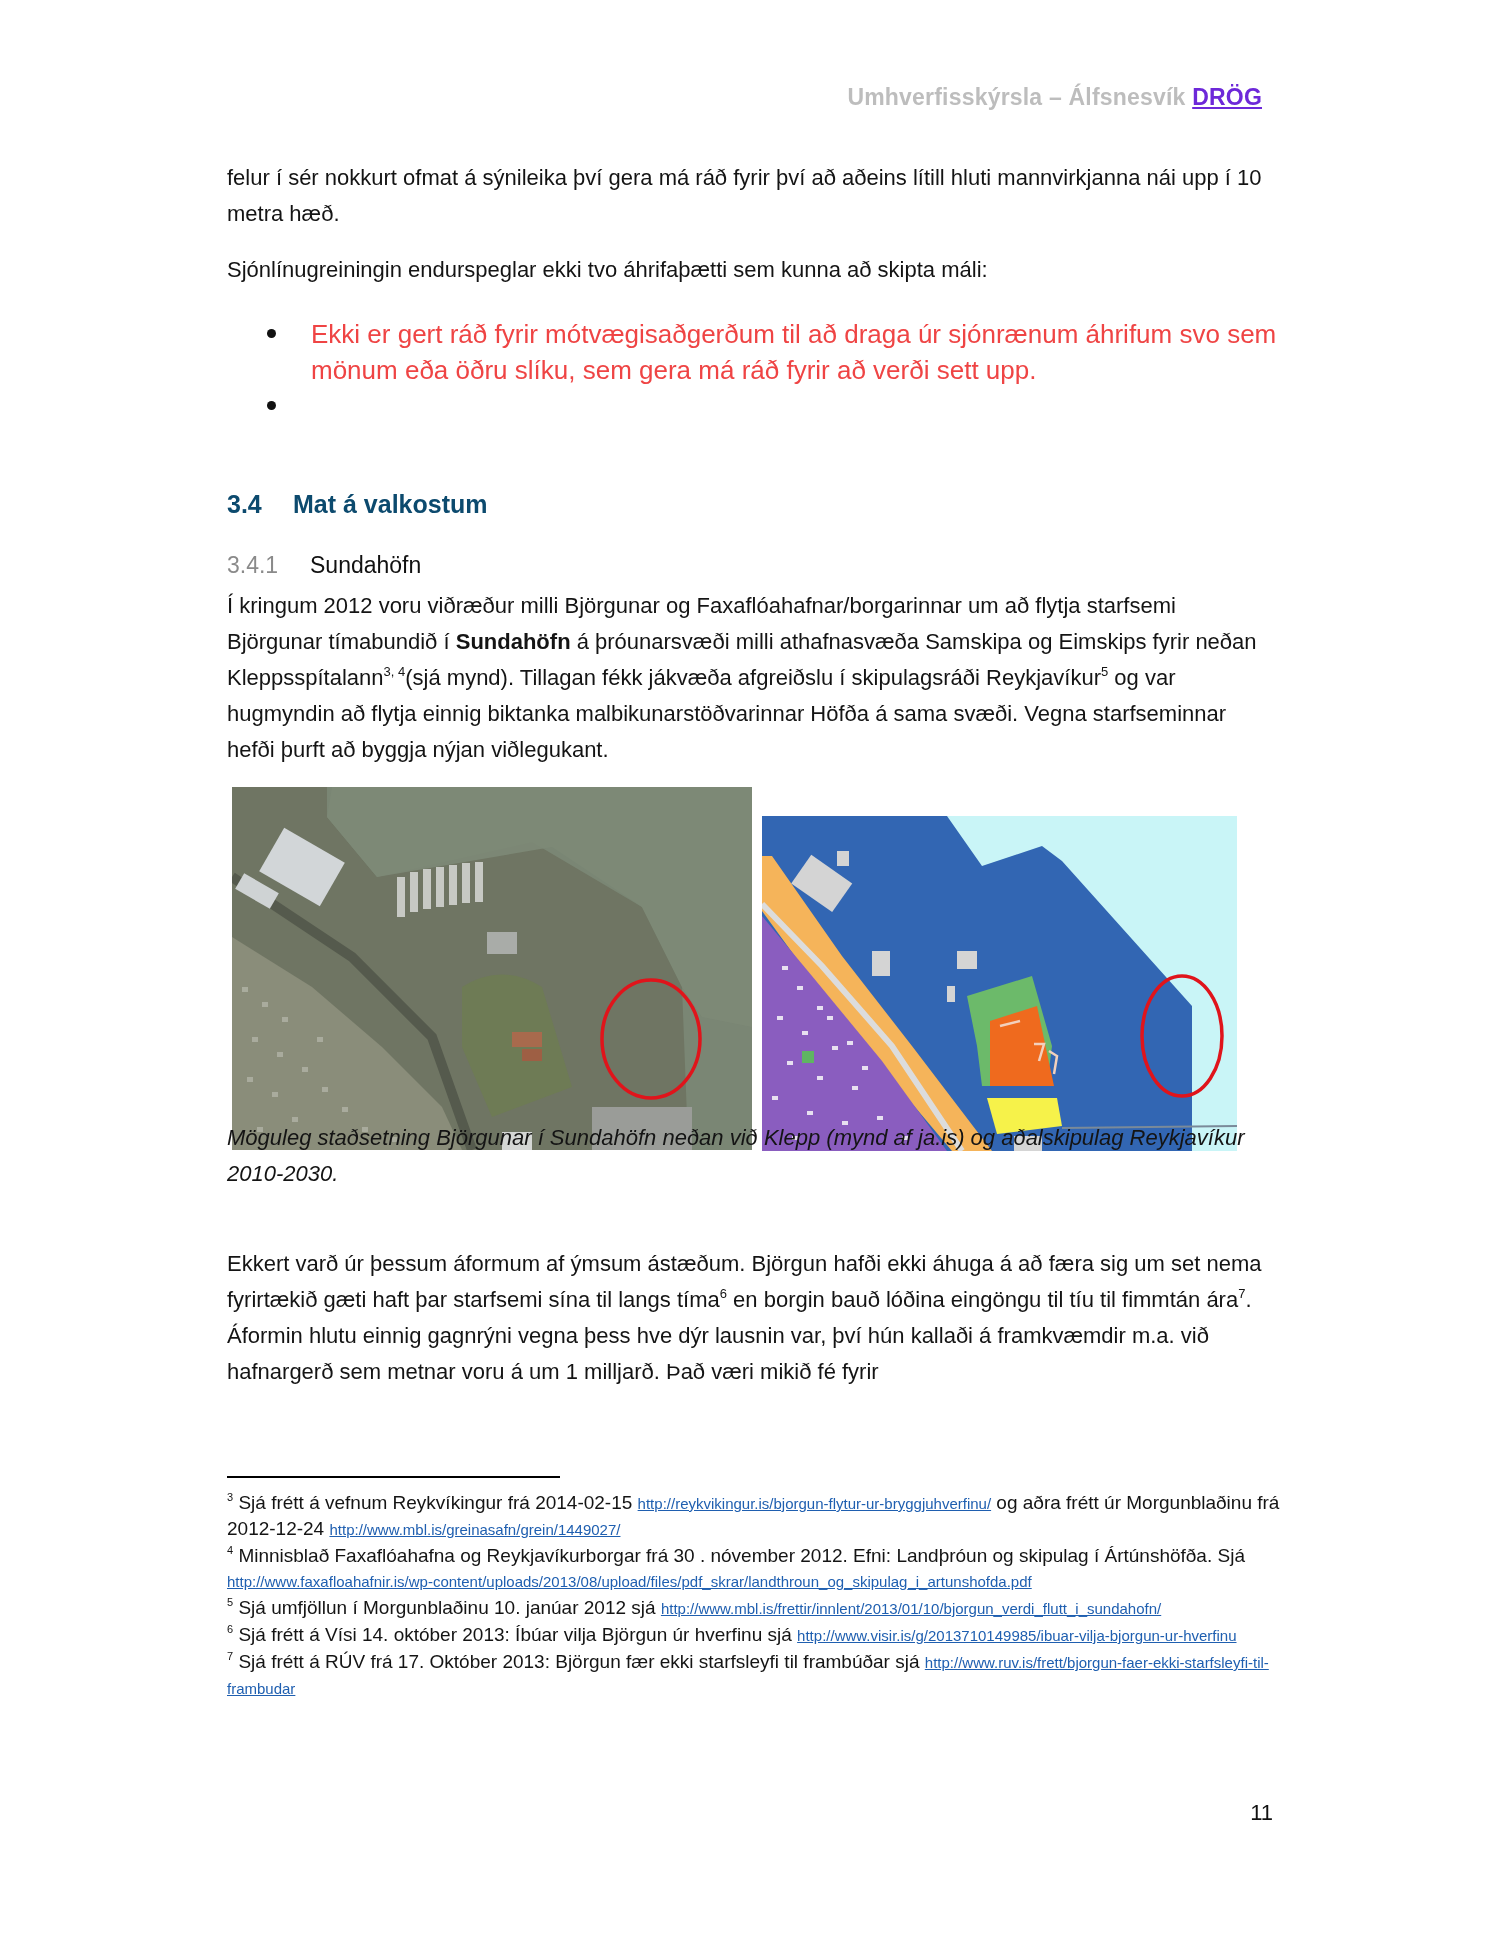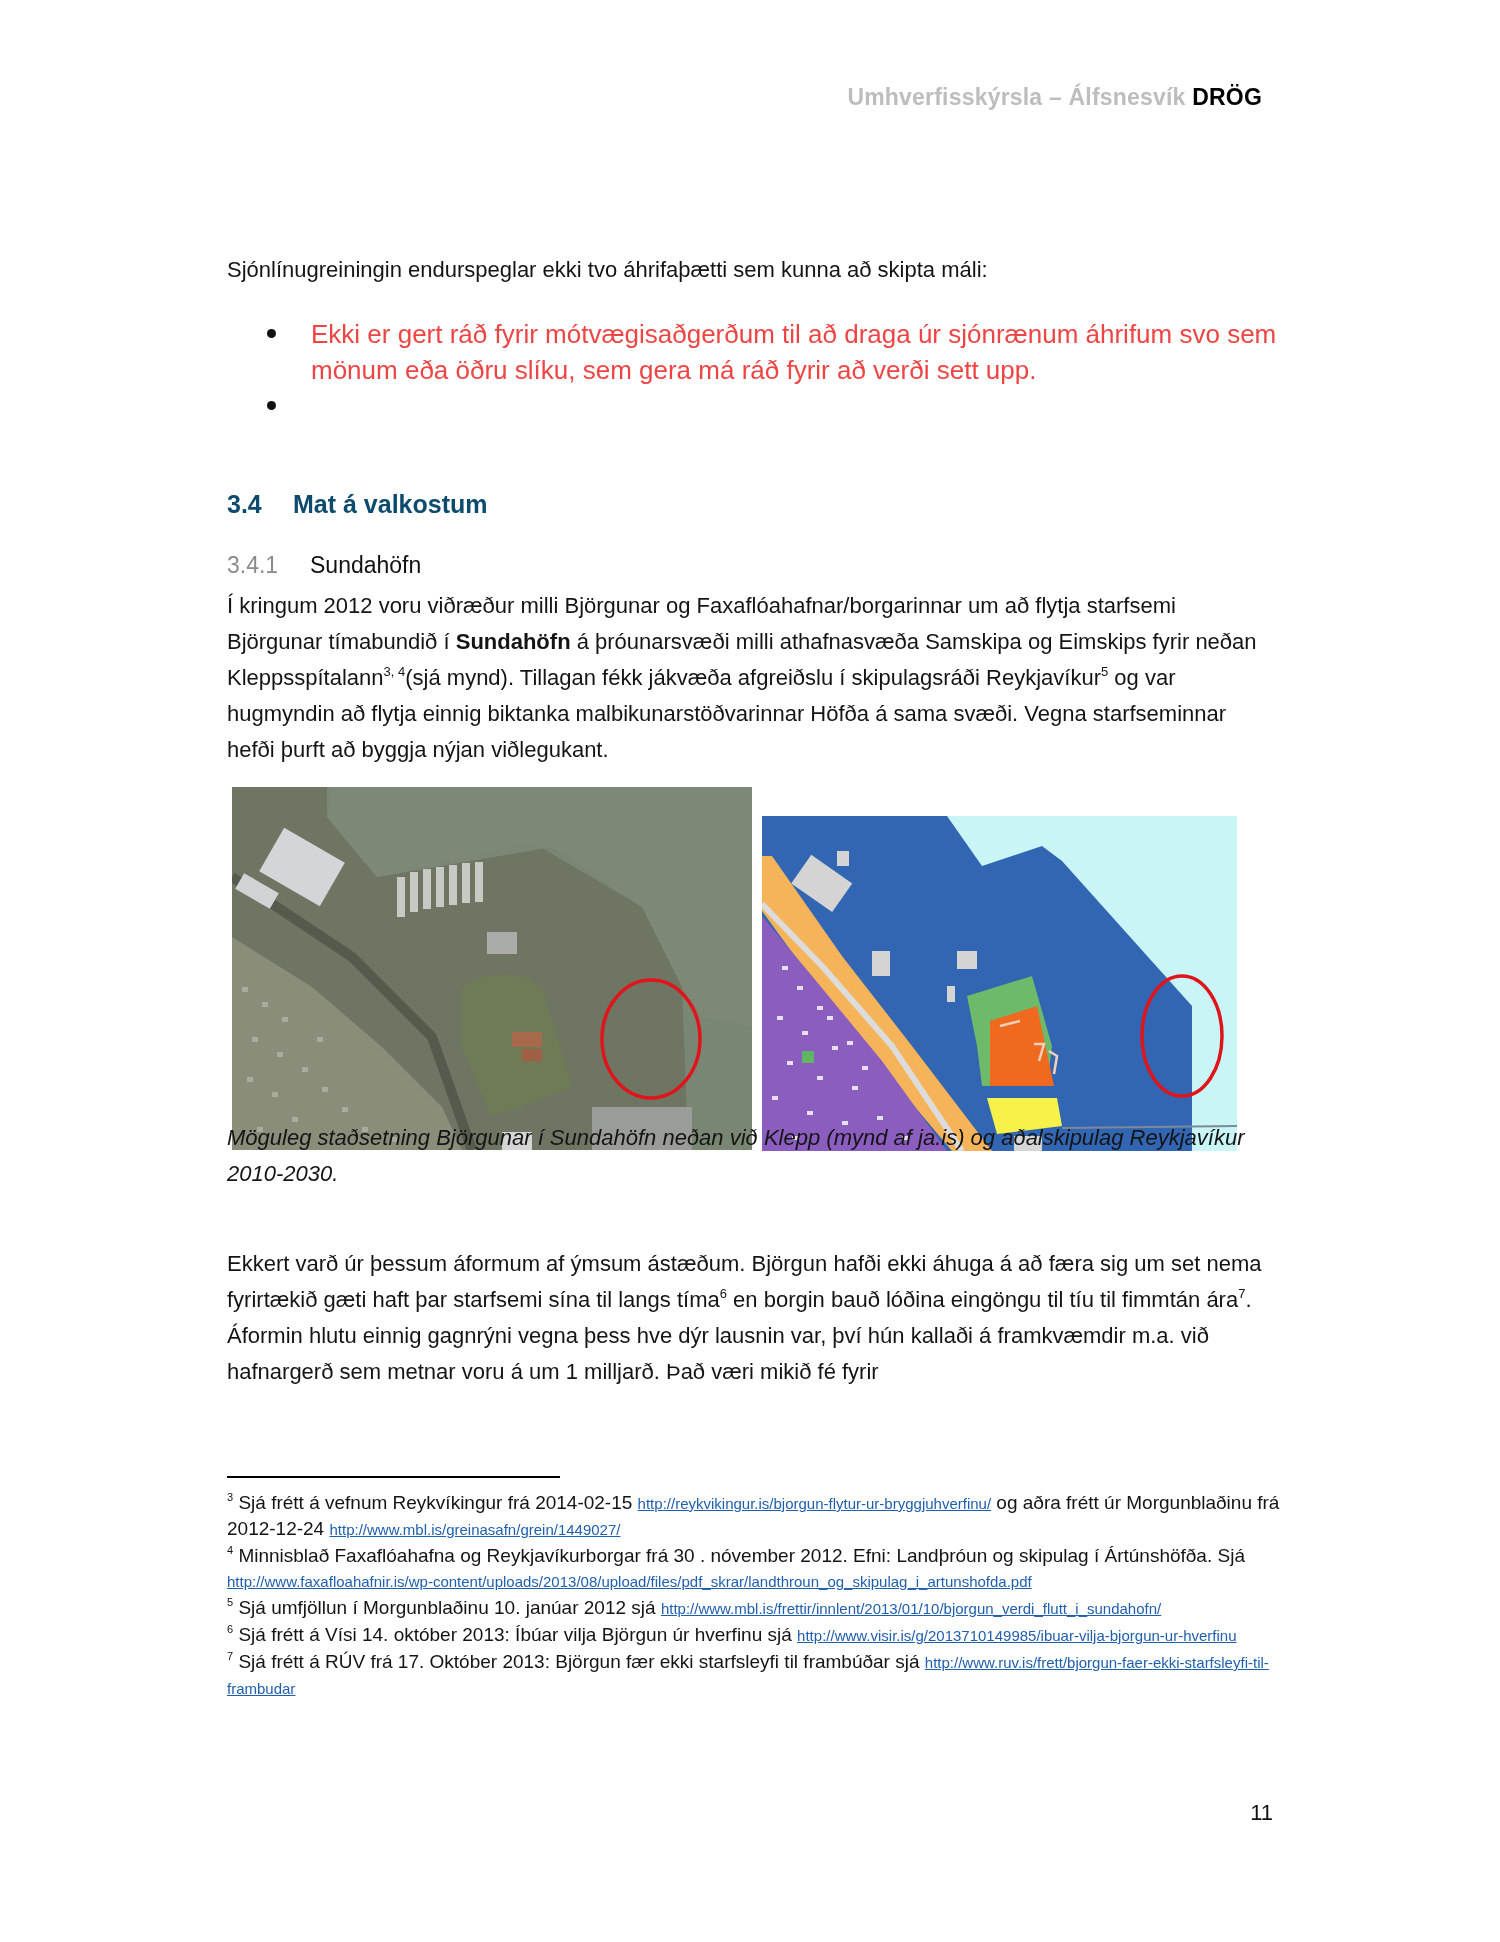--- a/index.html
+++ b/index.html
@@ -1,20 +1,20 @@
 <!DOCTYPE html>
 <html><head>
 <meta charset="utf-8">
 <style>
   html, body { margin: 0; padding: 0; background: #ffffff; }
   body { width: 1500px; height: 1942px; position: relative; overflow: hidden;
          font-family: "Liberation Sans", sans-serif; color: #111; }
   .page { position: absolute; left: 0; top: 0; width: 1500px; height: 1942px; }
   .header { position: absolute; right: 238px; top: 84px; font-size: 23px; font-weight: bold; color: #bdbdbd; letter-spacing: 0.2px; }
-  .header .draft { color: #000000; }
+  .header .draft { color: #6d28d9; text-decoration: underline; }
   .body-text { position: absolute; left: 227px; width: 1050px; font-size: 22px; line-height: 36px; color: #141414; }
   .p1 { top: 160px; }
   .p2 { top: 252px; }
   ul.bullets { position: absolute; left: 227px; top: 316px; width: 1060px; margin: 0; padding: 0; list-style: none; font-size: 26px; line-height: 36px; color: #ef4444; }
   ul.bullets li { position: relative; padding-left: 84px; }
   ul.bullets li .dot { position: absolute; left: 40px; top: 13px; width: 9px; height: 9px; border-radius: 50%; background: #111; }
   h2.sec { position: absolute; left: 227px; top: 490px; margin: 0; font-size: 25px; font-weight: bold; color: #0c4a6e; }
   h2.sec .num { display: inline-block; width: 66px; }
   h3.subsec { position: absolute; left: 227px; top: 552px; margin: 0; font-size: 23px; font-weight: normal; color: #111; }
   h3.subsec .num { display: inline-block; width: 83px; color: #8a8a8a; }
@@ -34,20 +34,21 @@
 </head>
 <body>
 
 <div class="page">
 
   <div class="header">
     <span>Umhverfisskýrsla – Álfsnesvík</span>
     <span class="draft">DRÖG</span>
   </div>
 
+  <p class="body-text p1" style="margin:0">felur í sér nokkurt ofmat á sýnileika því gera má ráð fyrir því að aðeins lítill hluti mannvirkjanna nái upp í 10 metra hæð.</p>
   <p class="body-text p2" style="margin:0">Sjónlínugreiningin endurspeglar ekki tvo áhrifaþætti sem kunna að skipta máli:</p>
 
   <ul class="bullets">
     <li><span class="dot"></span><span>Ekki er gert ráð fyrir mótvægisaðgerðum til að draga úr sjónrænum áhrifum svo sem mönum eða öðru slíku, sem gera má ráð fyrir að verði sett upp.</span></li>
     <li><span class="dot"></span></li>
   </ul>
 
   <h2 class="sec">
     <span class="num">3.4</span><span>Mat á valkostum</span>
   </h2>

